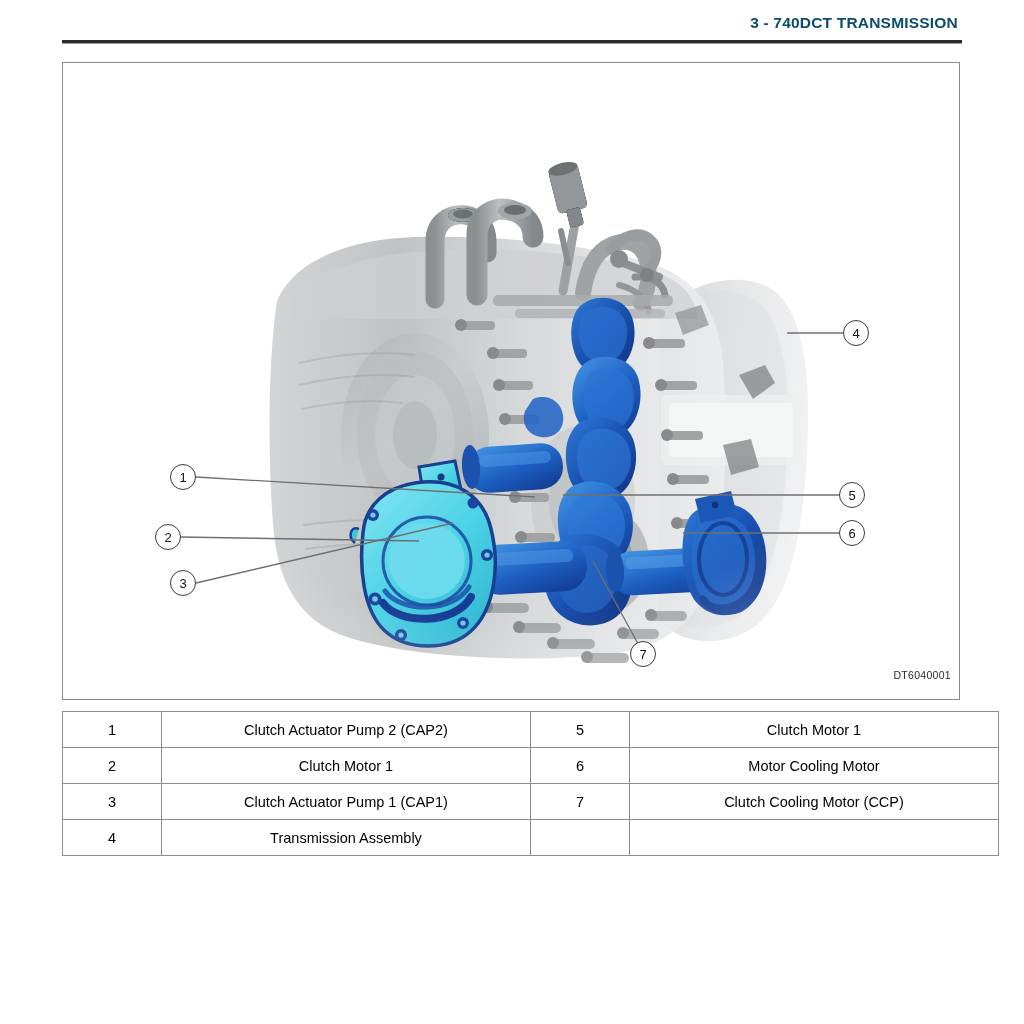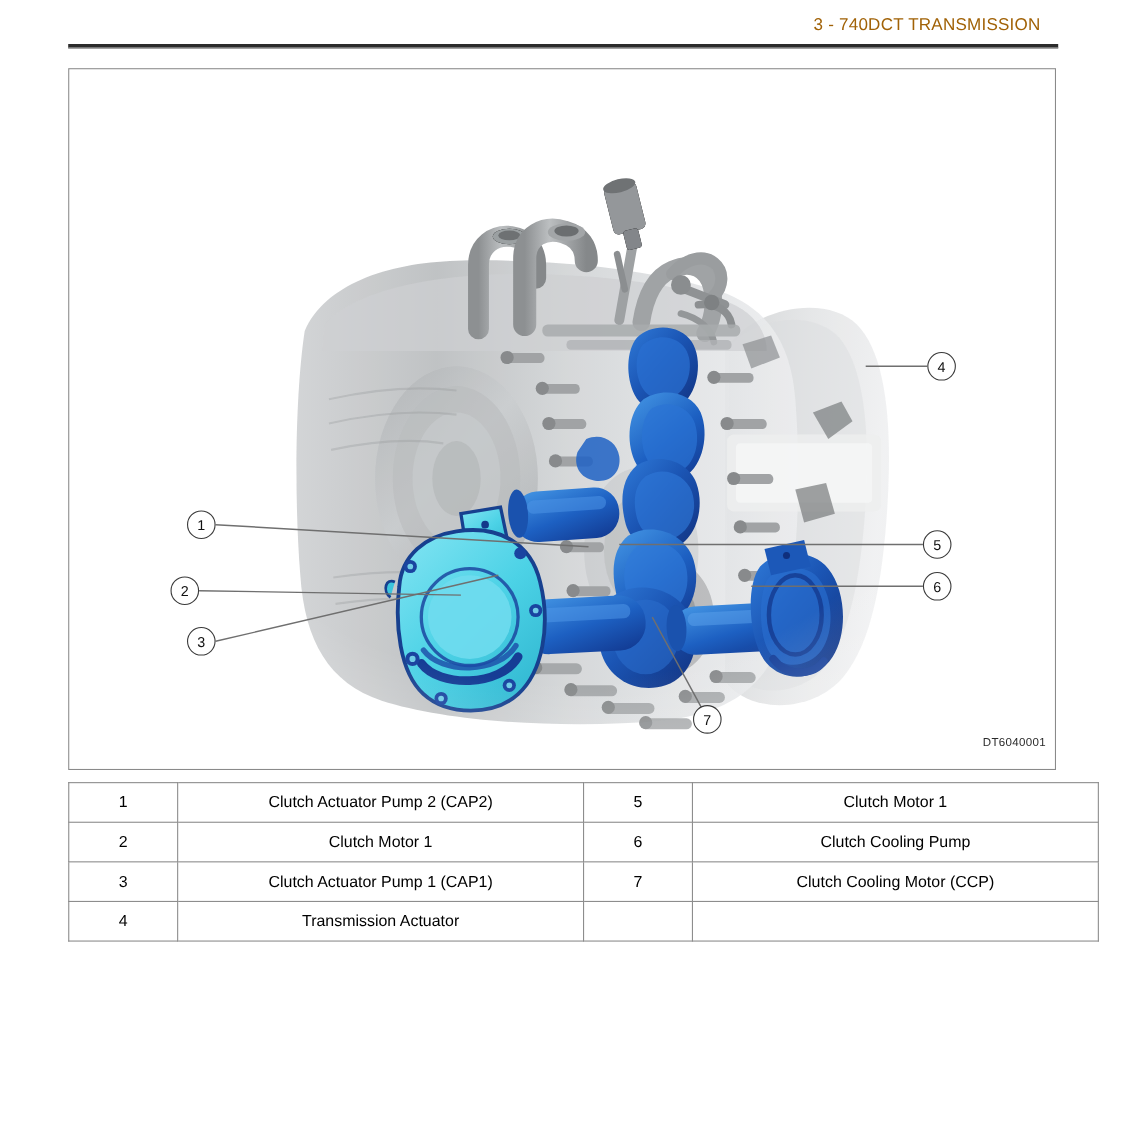--- a/index.html
+++ b/index.html
@@ -19,27 +19,27 @@
   
   .page-header {
     position: absolute;
     left: 62px;
     top: 14px;
     width: 900px;
     height: 30px;
   }
   .header-title {
     position: absolute;
-    right: 16px;
+    right: 4px;
     top: 0;
     font-size: 15.5px;
-    font-weight: normal;
+    font-weight: bold;
     letter-spacing: 0.2px;
     white-space: nowrap;
-    color: #a16207;
+    color: #0c4a6e;
   }
   .header-rule {
     position: absolute;
     left: 0;
     right: 0;
     top: 26px;
     height: 3px;
     background: #2b2b2b;
     border-bottom: 1px solid #9a9a9a;
   }
@@ -441,28 +441,28 @@
     <tr>
       <td class="num-cell">1</td>
       <td class="desc-cell">Clutch Actuator Pump 2 (CAP2)</td>
       <td class="num-cell">5</td>
       <td class="desc-cell">Clutch Motor 1</td>
     </tr>
     <tr>
       <td class="num-cell">2</td>
       <td class="desc-cell">Clutch Motor 1</td>
       <td class="num-cell">6</td>
-      <td class="desc-cell">Clutch Cooling Pump</td>
+      <td class="desc-cell">Motor Cooling Motor</td>
     </tr>
     <tr>
       <td class="num-cell">3</td>
       <td class="desc-cell">Clutch Actuator Pump 1 (CAP1)</td>
       <td class="num-cell">7</td>
       <td class="desc-cell">Clutch Cooling Motor (CCP)</td>
     </tr>
     <tr>
       <td class="num-cell">4</td>
-      <td class="desc-cell">Transmission Actuator</td>
+      <td class="desc-cell">Transmission Assembly</td>
       <td class="num-cell empty-cell"></td>
       <td class="desc-cell empty-cell"></td>
     </tr>
   </tbody>
 </table>
 
 </body></html>

